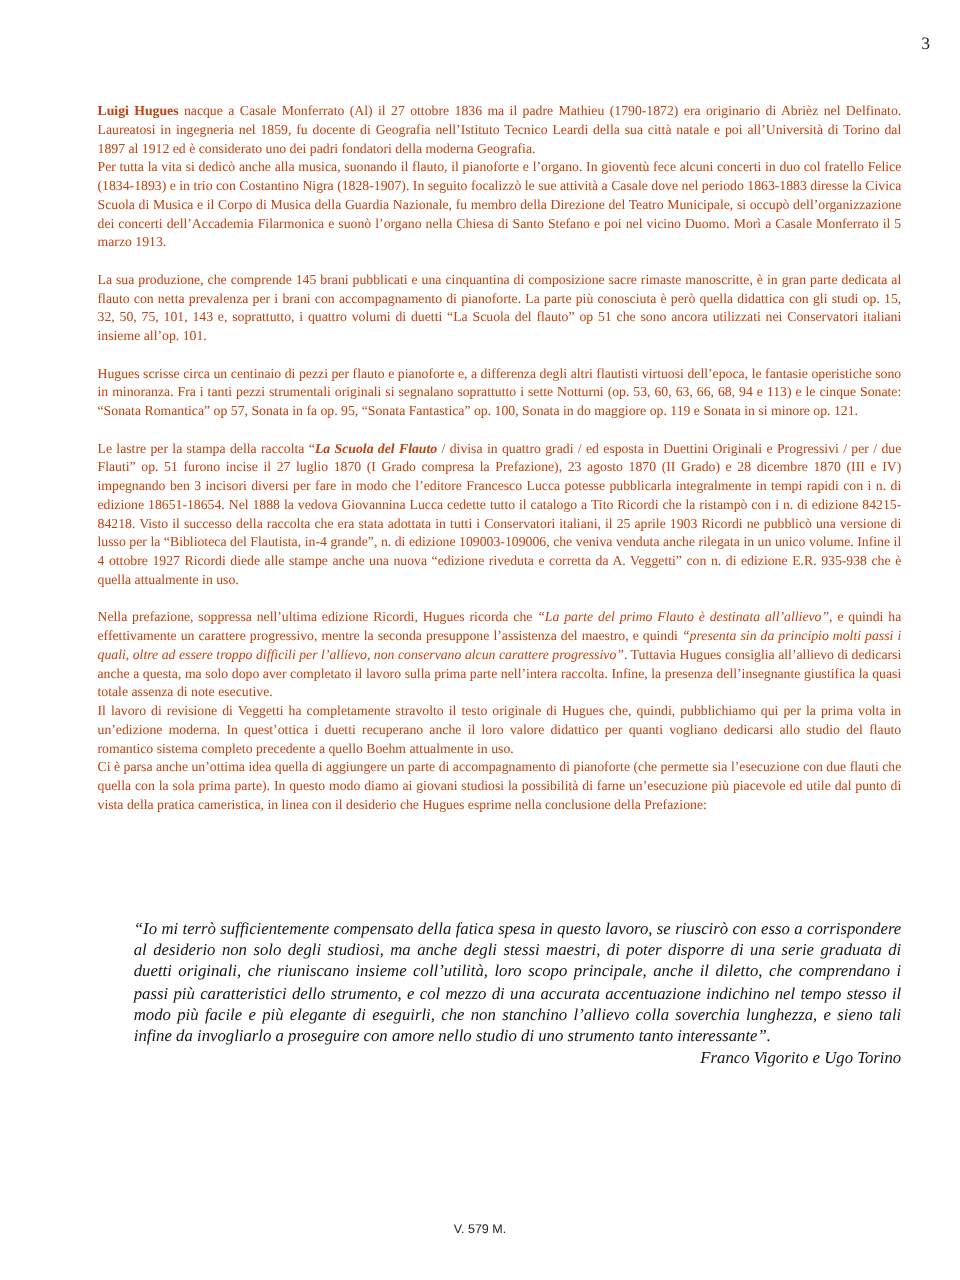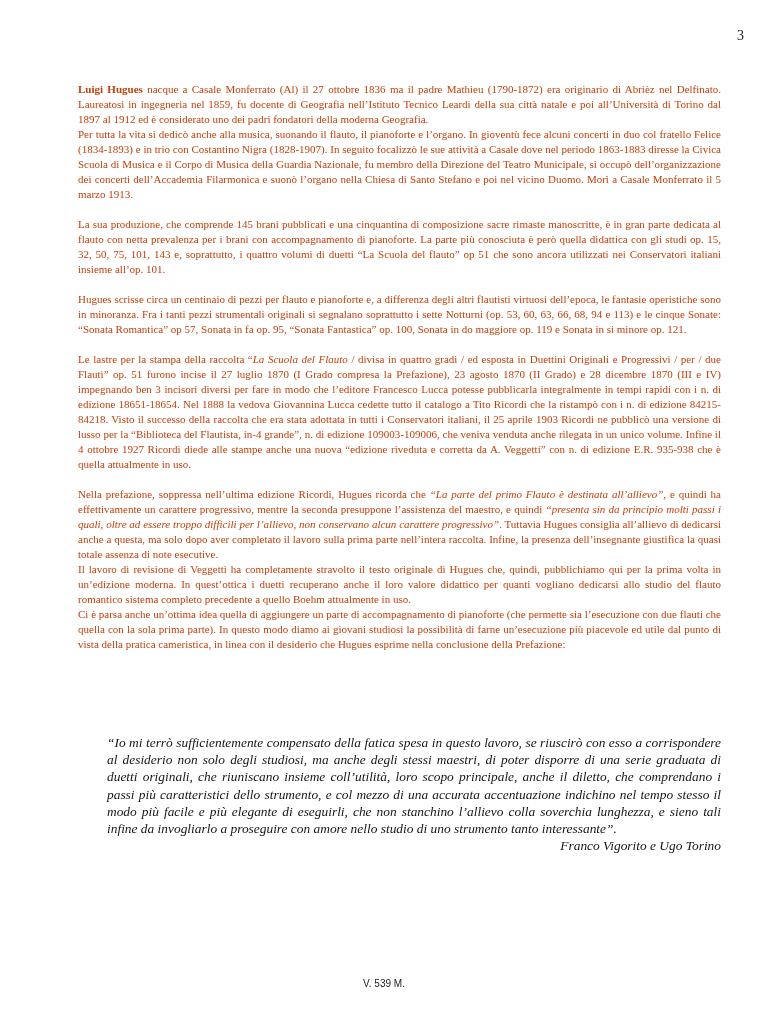--- a/index.html
+++ b/index.html
@@ -6,21 +6,21 @@
   body { width: 768px; height: 1024px; position: relative; overflow: hidden; color: #111; }
   .page { position: absolute; left: 0; top: 0; width: 768px; height: 1024px; background: #fff; }
   .page-number { position: absolute; right: 24px; top: 28px; font-family: "Liberation Serif", serif; font-size: 14px; color: #222; }
   .body-text { position: absolute; left: 78px; top: 82px; width: 643px; font-family: "Liberation Serif", serif; font-size: 11px; line-height: 15px; text-align: justify; color: #c2410c; }
   .body-text p { margin: 0; }
   .body-text p.gap { margin-top: 15px; }
   .quote { position: absolute; left: 107px; top: 696px; width: 614px; font-family: "Liberation Serif", serif; font-style: italic; font-size: 13.4px; line-height: 17.2px; text-align: justify; color: #151515; margin-top: 38px; }
   .signature { position: absolute; right: 47px; top: 838px; font-family: "Liberation Serif", serif; font-style: italic; font-size: 13.4px; color: #151515; }
   .footer-code { position: absolute; left: 0; width: 768px; top: 978px; text-align: center; font-family: "Liberation Sans", sans-serif; font-size: 10px; color: #222; }
   b, strong { font-weight: bold; }
-  .bi { font-weight: normal; font-style: italic; }
+  .bi { font-weight: bold; font-style: italic; }
   .it { font-style: italic; }
 </style>
 </head>
 <body>
 
 <div class="page">
 
   <div class="page-number">3</div>
 
   <div class="body-text">
@@ -31,15 +31,15 @@
     <p class="gap"><span>Le lastre per la stampa della raccolta “</span><span class="bi">La Scuola del Flauto</span><span> / divisa in quattro gradi / ed esposta in Duettini Originali e Progressivi / per / due Flauti”  op. 51 furono incise il 27 luglio 1870 (I Grado compresa la Prefazione), 23 agosto 1870 (II Grado) e 28 dicembre 1870 (III e IV) impegnando ben 3 incisori diversi per fare in modo che l’editore Francesco Lucca potesse pubblicarla integralmente in tempi rapidi con i n. di edizione 18651-18654. Nel 1888 la vedova Giovannina Lucca cedette tutto il catalogo a Tito Ricordi che la ristampò con i n. di edizione 84215-84218. Visto il successo della raccolta che era stata adottata in tutti i Conservatori italiani, il 25 aprile 1903 Ricordi ne pubblicò una versione di lusso per la “Biblioteca del Flautista, in-4 grande”, n. di edizione 109003-109006, che veniva venduta anche rilegata in un unico volume. Infine il 4 ottobre 1927 Ricordi diede alle stampe anche una nuova “edizione riveduta e corretta da A. Veggetti” con n. di edizione E.R. 935-938 che è quella attualmente in uso.</span></p>
     <p class="gap"><span>Nella prefazione, soppressa nell’ultima edizione Ricordi, Hugues ricorda che </span><span class="it">“La parte del primo Flauto è destinata all’allievo”</span><span>, e quindi ha effettivamente un carattere progressivo, mentre la seconda presuppone l’assistenza del maestro, e quindi </span><span class="it">“presenta sin da principio molti passi i quali, oltre ad essere troppo difficili per l’allievo, non conservano alcun carattere progressivo”</span><span>. Tuttavia Hugues consiglia all’allievo di dedicarsi anche a questa, ma solo dopo aver completato il lavoro sulla prima parte nell’intera raccolta. Infine, la presenza dell’insegnante giustifica la quasi totale assenza di note esecutive.</span></p>
     <p>Il lavoro di revisione di Veggetti ha completamente stravolto il testo originale di Hugues che, quindi, pubblichiamo qui per la prima volta in un’edizione moderna. In quest’ottica i duetti recuperano anche il loro valore didattico per quanti vogliano dedicarsi allo studio del flauto romantico sistema completo precedente a quello Boehm attualmente in uso.</p>
     <p>Ci è parsa anche un’ottima idea quella di aggiungere un parte di accompagnamento di pianoforte (che permette sia l’esecuzione con due flauti che quella con la sola prima parte). In questo modo diamo ai giovani studiosi la possibilità di farne un’esecuzione più piacevole ed utile dal punto di vista della pratica cameristica, in linea con il desiderio che Hugues esprime nella conclusione della Prefazione:</p>
   </div>
 
   <div class="quote">“Io mi terrò sufficientemente compensato della fatica spesa in questo lavoro, se riuscirò con esso a corrispondere al desiderio non solo degli studiosi, ma anche degli stessi maestri, di poter disporre di una serie graduata di duetti originali, che riuniscano insieme coll’utilità, loro scopo principale, anche il diletto, che comprendano i passi più caratteristici dello strumento, e col mezzo di una accurata accentuazione indichino nel tempo stesso il modo più facile e più elegante di eseguirli, che non stanchino l’allievo colla soverchia lunghezza, e sieno tali infine da invogliarlo a proseguire con amore nello studio di uno strumento tanto interessante”.</div>
 
   <div class="signature">Franco Vigorito e Ugo Torino</div>
 
-  <div class="footer-code">V. 539 M.</div>
+  <div class="footer-code">V. 579 M.</div>
 
 </div>
 
 </body></html>

